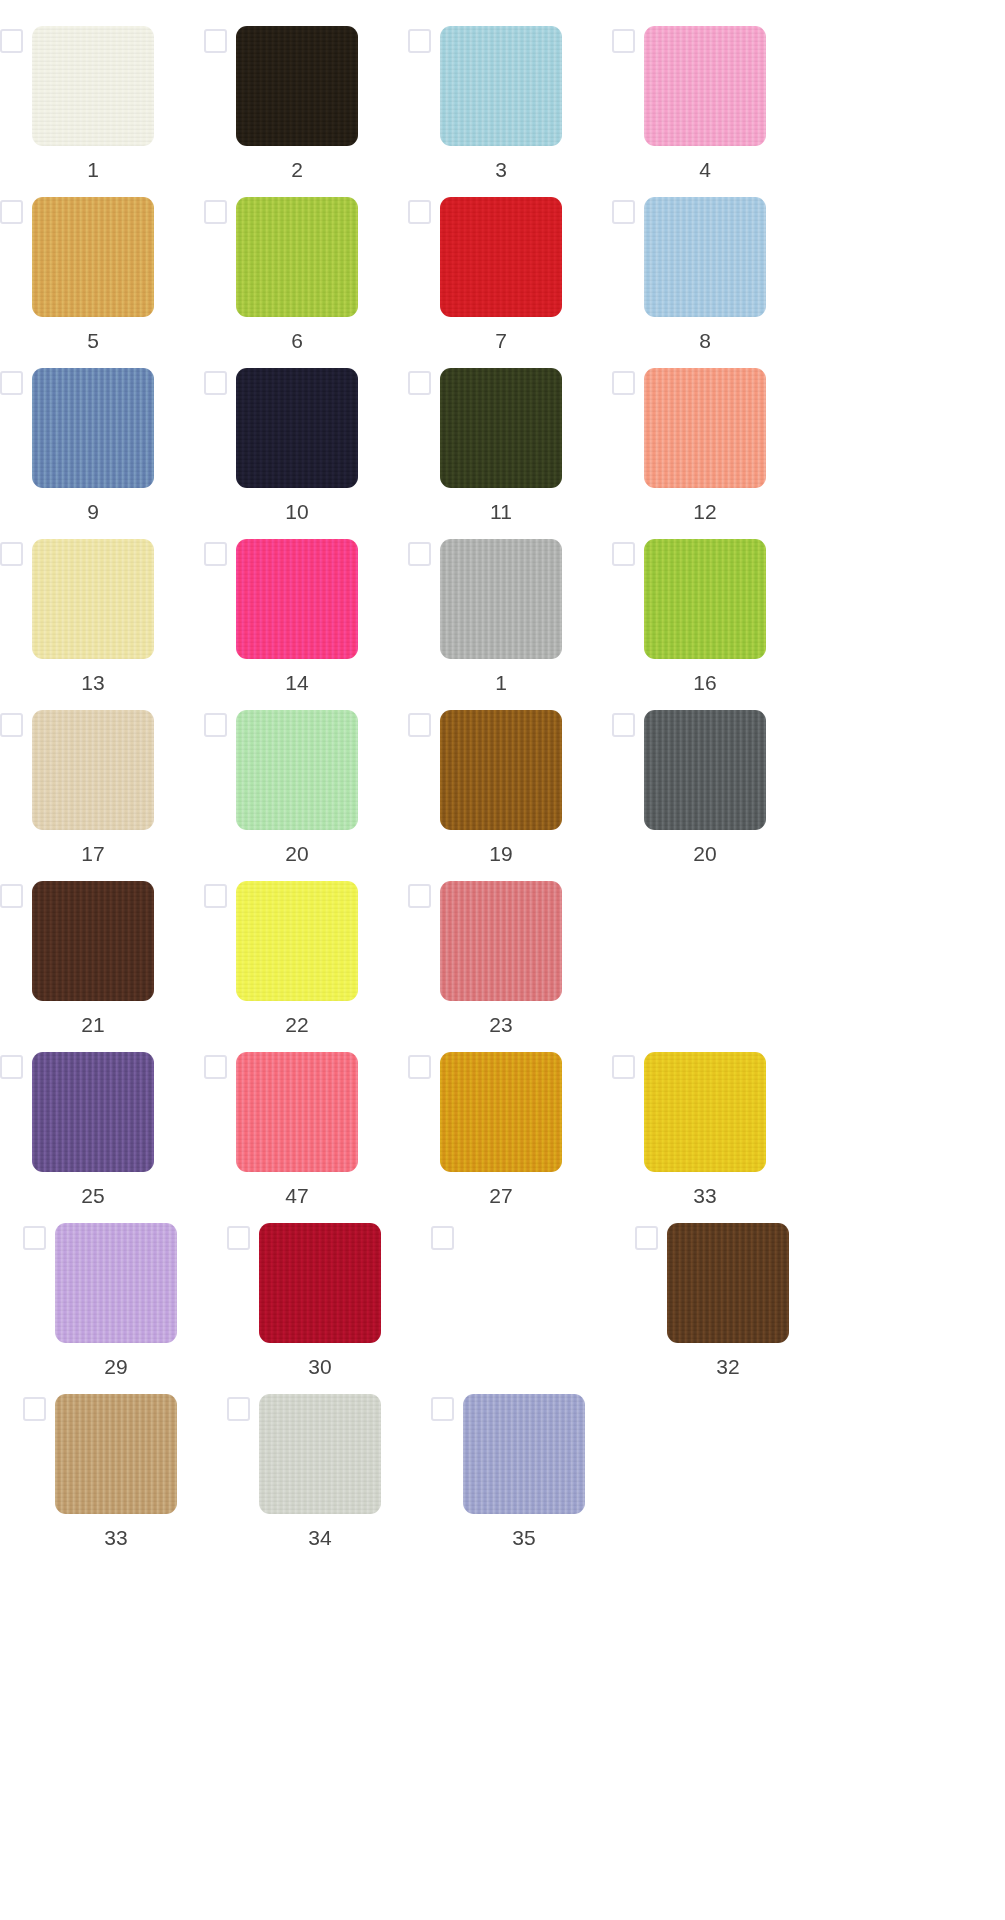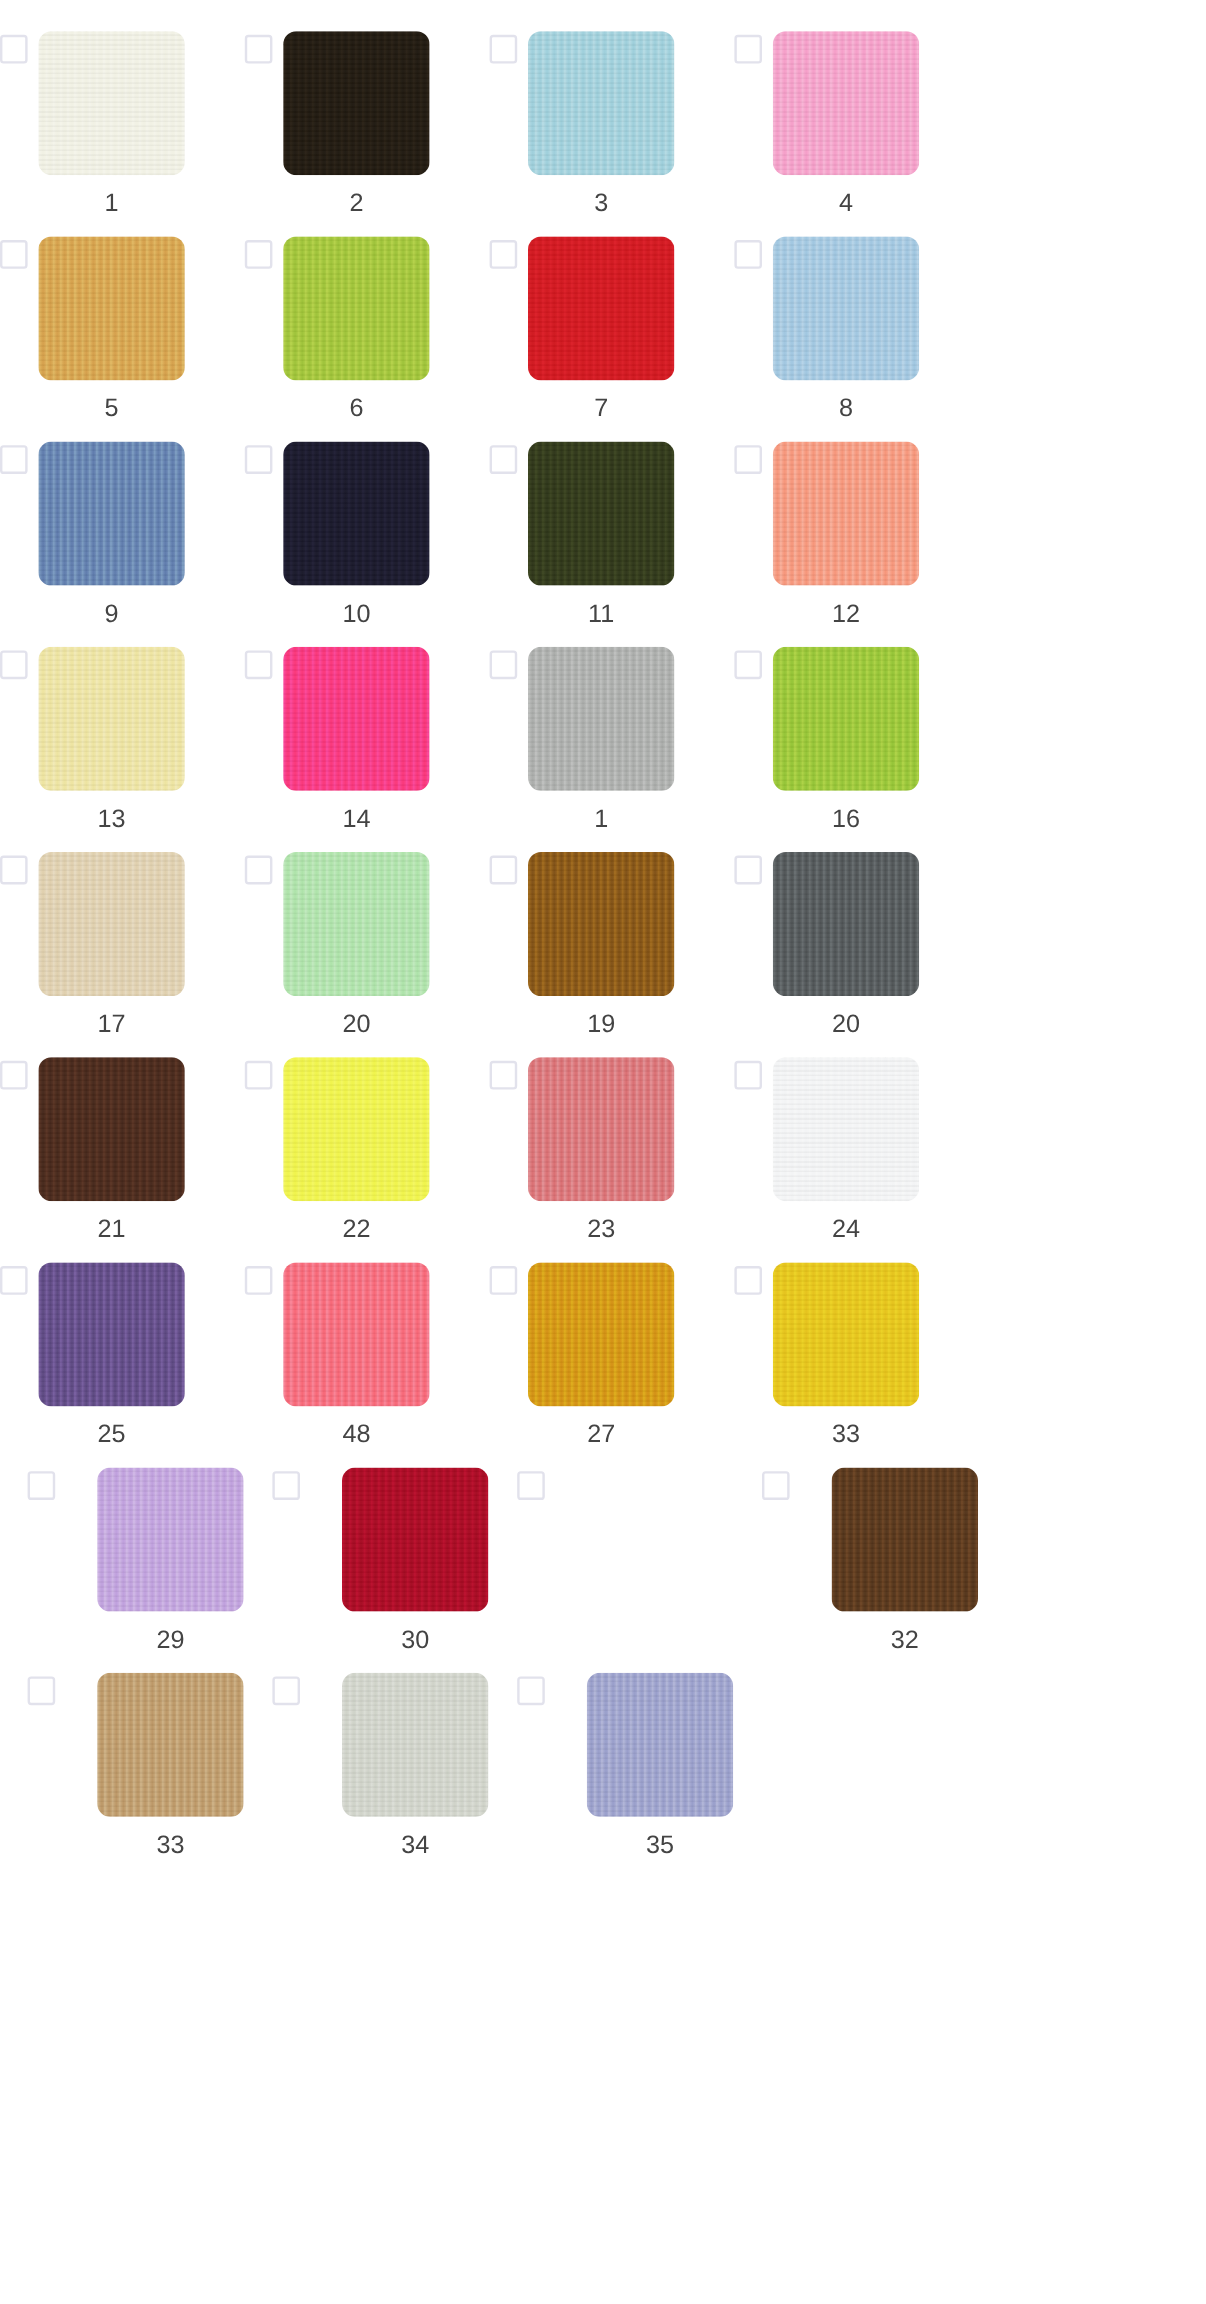--- a/index.html
+++ b/index.html
@@ -28,21 +28,21 @@
   }
 
   .swatch-cell {
     width: 204px;
     display: flex;
     flex-direction: row;
     align-items: flex-start;
     position: relative;
   }
 
-  .swatch-cell.indented { padding-left: 23px; justify-content: space-between; }
+  .swatch-cell.indented { padding-left: 23px; }
 
   .cell-checkbox {
     width: 23px;
     height: 24px;
     margin-top: 21px;
     margin-right: 8px;
     flex: 0 0 auto;
     background: #ffffff;
     border: 2px solid #e2e2ec;
     border-radius: 3px;
@@ -274,41 +274,34 @@
           <div class="swatch-label">22</div>
         </div>
       </div>
       <div class="swatch-cell">
         <div class="cell-checkbox" role="checkbox" aria-checked="false"></div>
         <div class="cell-body">
           <div class="swatch-chip" style="background-color: rgb(221, 122, 126);"></div>
           <div class="swatch-label">23</div>
         </div>
       </div>
-      <div class="swatch-cell">
-        <div class="cell-checkbox" role="checkbox" aria-checked="false"></div>
-        <div class="cell-body">
-          <div class="swatch-chip" style="background-color: rgb(244, 245, 246);"></div>
-          <div class="swatch-label">24</div>
-        </div>
-      </div>
     </div>
     <div class="swatch-row">
       <div class="swatch-cell">
         <div class="cell-checkbox" role="checkbox" aria-checked="false"></div>
         <div class="cell-body">
           <div class="swatch-chip" style="background-color: rgb(102, 80, 140);"></div>
           <div class="swatch-label">25</div>
         </div>
       </div>
       <div class="swatch-cell">
         <div class="cell-checkbox" role="checkbox" aria-checked="false"></div>
         <div class="cell-body">
           <div class="swatch-chip" style="background-color: rgb(248, 113, 130);"></div>
-          <div class="swatch-label">48</div>
+          <div class="swatch-label">47</div>
         </div>
       </div>
       <div class="swatch-cell">
         <div class="cell-checkbox" role="checkbox" aria-checked="false"></div>
         <div class="cell-body">
           <div class="swatch-chip" style="background-color: rgb(215, 154, 22);"></div>
           <div class="swatch-label">27</div>
         </div>
       </div>
       <div class="swatch-cell">

